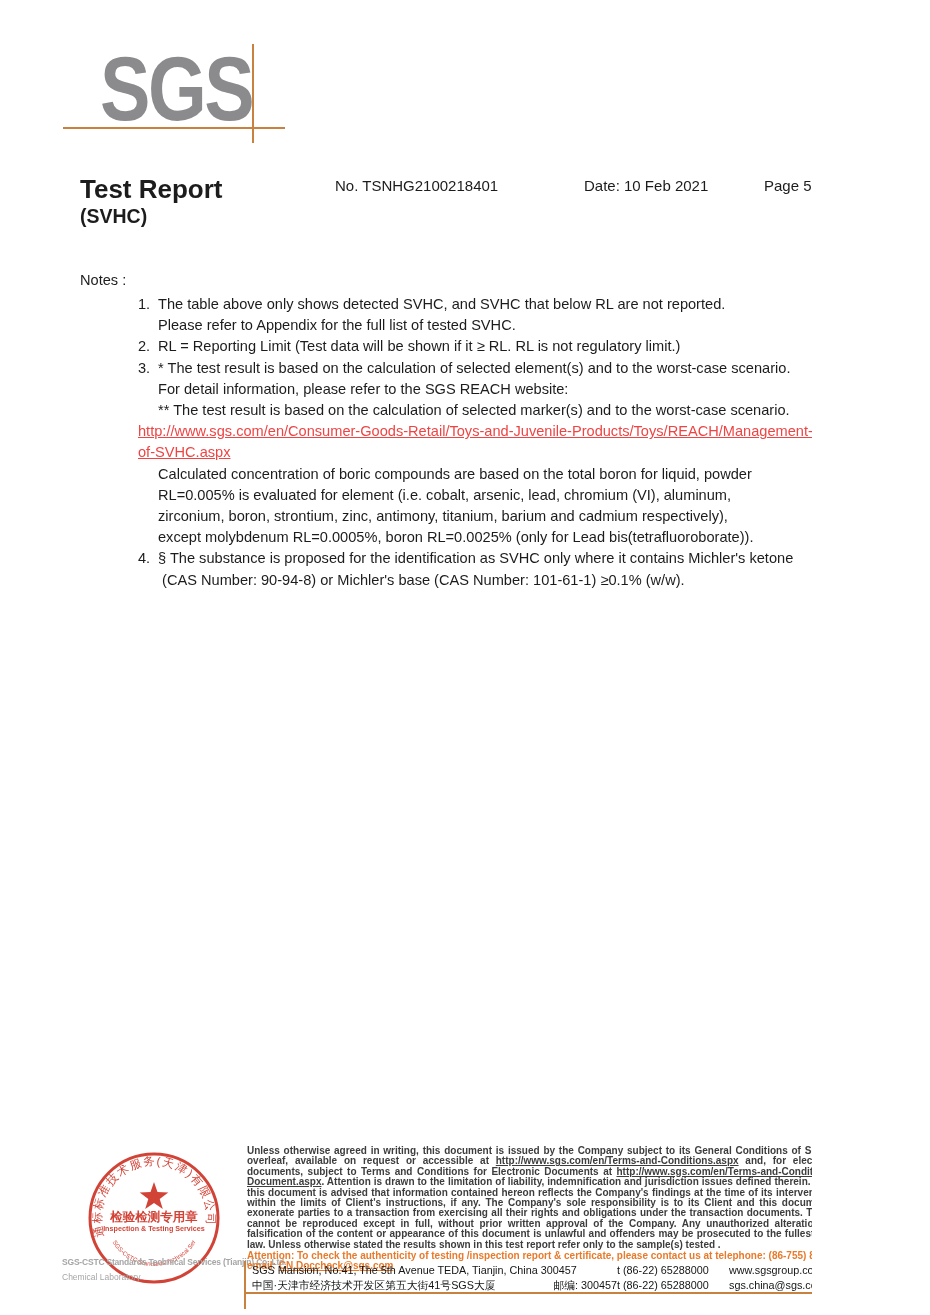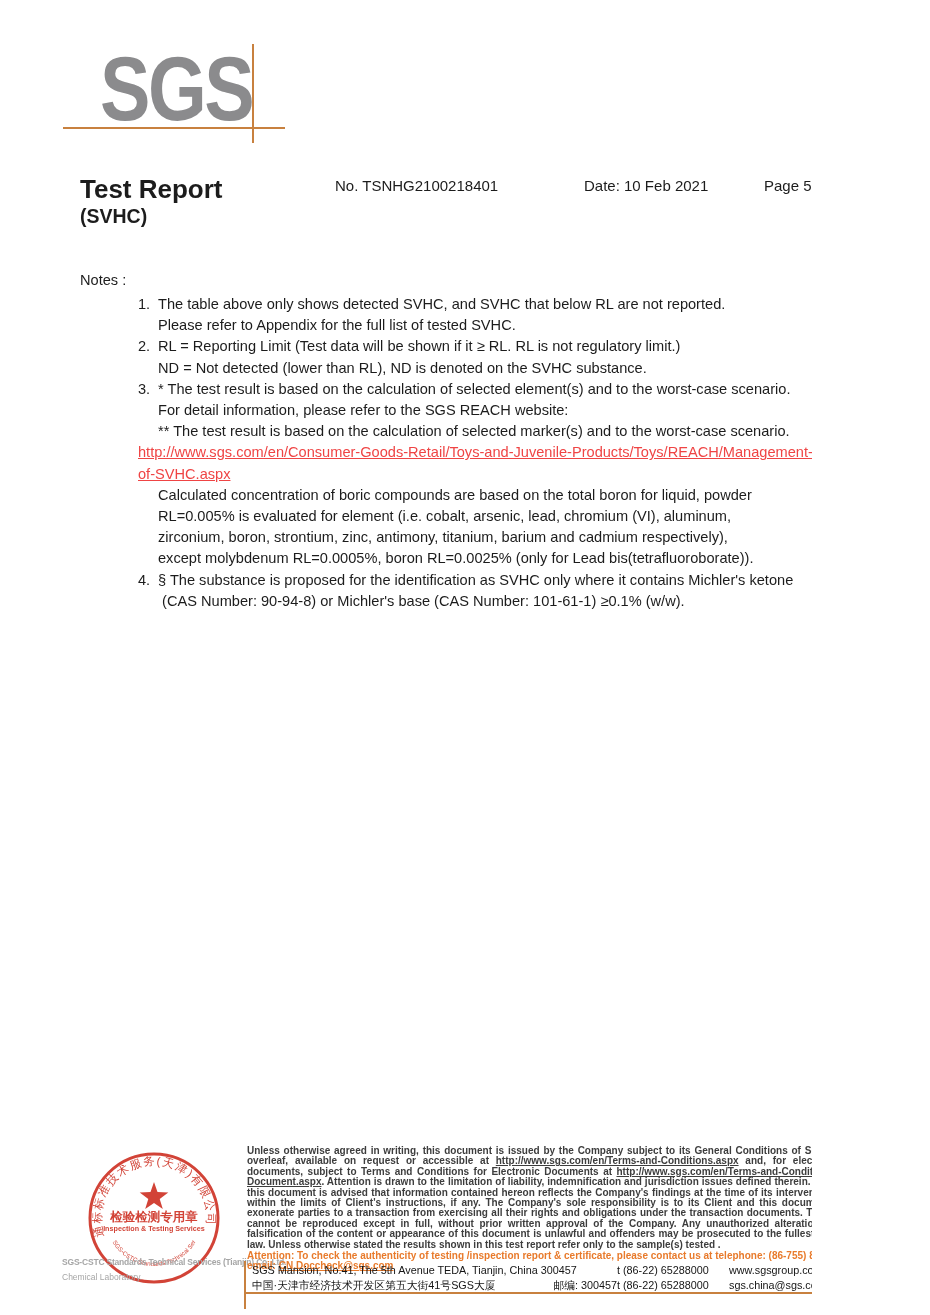--- a/index.html
+++ b/index.html
@@ -69,21 +69,20 @@
   <div class="hdr-sub">(SVHC)</div>
   <div class="hdr-no">No. TSNHG2100218401</div>
   <div class="hdr-date">Date: 10 Feb 2021</div>
   <div class="hdr-page">Page 5 of 18</div>
 
   <div class="notes-label">Notes :</div>
   <div class="notes-list">
     <div class="nline"><span class="num">1.</span><span>The table above only shows detected SVHC, and SVHC that below RL are not reported.</span></div>
     <div class="nline"><span>Please refer to Appendix for the full list of tested SVHC.</span></div>
     <div class="nline"><span class="num">2.</span><span>RL = Reporting Limit (Test data will be shown if it ≥ RL. RL is not regulatory limit.)</span></div>
-    <div class="nline"><span>ND = Not detected (lower than RL), ND is denoted on the SVHC substance.</span></div>
     <div class="nline"><span class="num">3.</span><span>* The test result is based on the calculation of selected element(s) and to the worst-case scenario.</span></div>
     <div class="nline"><span>For detail information, please refer to the SGS REACH website:</span></div>
     <div class="nline"><span>** The test result is based on the calculation of selected marker(s) and to the worst-case scenario.</span></div>
     <div class="nline outdent"><a class="ulink">http://www.sgs.com/en/Consumer-Goods-Retail/Toys-and-Juvenile-Products/Toys/REACH/Management-</a></div>
     <div class="nline outdent"><a class="ulink">of-SVHC.aspx</a></div>
     <div class="nline"><span>Calculated concentration of boric compounds are based on the total boron for liquid, powder</span></div>
     <div class="nline"><span>RL=0.005% is evaluated for element (i.e. cobalt, arsenic, lead, chromium (VI), aluminum,</span></div>
     <div class="nline"><span>zirconium, boron, strontium, zinc, antimony, titanium, barium and cadmium respectively),</span></div>
     <div class="nline"><span>except molybdenum RL=0.0005%, boron RL=0.0025% (only for Lead bis(tetrafluoroborate)).</span></div>
     <div class="nline"><span class="num">4.</span><span>§ The substance is proposed for the identification as SVHC only where it contains Michler's ketone</span></div>

